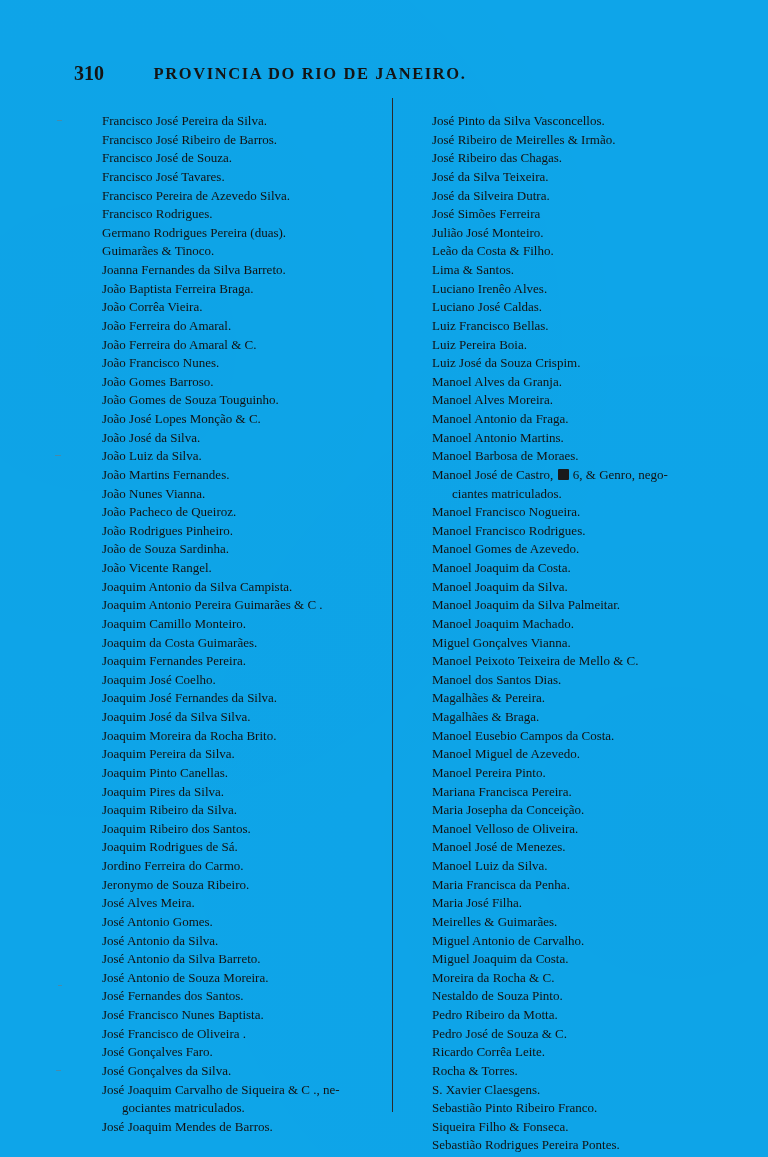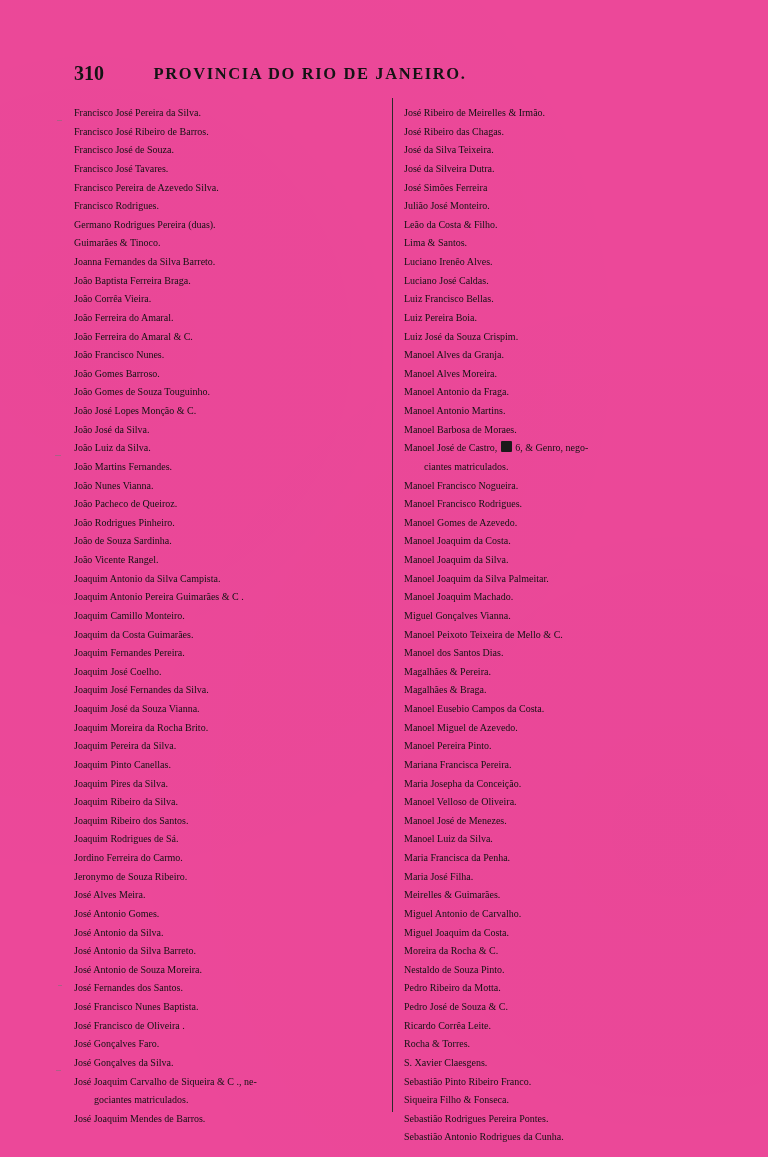--- a/index.html
+++ b/index.html
@@ -13,21 +13,21 @@
     position: relative;
     font-family: "Liberation Serif", serif;
     color: #1a1a1a;
     overflow: hidden;
   }
   .page {
     position: absolute;
     left: 0; top: 0;
     width: 768px;
     height: 1157px;
-    background: #ec4899;
+    background: #0ea5e9;
   }
   
   .page:before {
     content: "";
     position: absolute;
     inset: 0;
     background:
       radial-gradient(circle at 12% 30%, rgba(0,0,0,0.012) 0%, rgba(0,0,0,0) 60%),
       radial-gradient(circle at 88% 72%, rgba(0,0,0,0.012) 0%, rgba(0,0,0,0) 60%);
     pointer-events: none;
@@ -63,24 +63,25 @@
   }
   .columns {
     position: absolute;
     left: 74px;
     top: 96px;
     width: 620px;
     height: 1028px;
   }
   .col {
     position: absolute;
-    top: 8px;
-    font-size: 10px;
+    top: 16px;
+    font-size: 13px;
     line-height: 18.62px;
     color: #121212;
+    margin-left: 28px;
   }
   .col-left {
     left: 0;
     width: 318px;
   }
   .col-right {
     left: 330px;
     width: 290px;
   }
   .rule {
@@ -164,21 +165,21 @@
         <div class="entry">João Rodrigues Pinheiro.</div>
         <div class="entry">João de Souza Sardinha.</div>
         <div class="entry">João Vicente Rangel.</div>
         <div class="entry">Joaquim Antonio da Silva Campista.</div>
         <div class="entry">Joaquim Antonio Pereira Guimarães &amp; C .</div>
         <div class="entry">Joaquim  Camillo Monteiro.</div>
         <div class="entry">Joaquim da Costa Guimarães.</div>
         <div class="entry">Joaquim Fernandes Pereira.</div>
         <div class="entry">Joaquim José Coelho.</div>
         <div class="entry">Joaquim  José  Fernandes da Silva.</div>
-        <div class="entry">Joaquim  José  da Souza Vianna.</div>
+        <div class="entry">Joaquim  José  da Silva Silva.</div>
         <div class="entry">Joaquim Moreira da Rocha Brito.</div>
         <div class="entry">Joaquim  Pereira  da Silva.</div>
         <div class="entry">Joaquim Pinto Canellas.</div>
         <div class="entry">Joaquim Pires da Silva.</div>
         <div class="entry">Joaquim Ribeiro da Silva.</div>
         <div class="entry">Joaquim Ribeiro dos Santos.</div>
         <div class="entry">Joaquim Rodrigues de Sá.</div>
         <div class="entry">Jordino Ferreira do Carmo.</div>
         <div class="entry">Jeronymo de Souza Ribeiro.</div>
         <div class="entry">José Alves Meira.</div>
@@ -188,20 +189,21 @@
         <div class="entry">José Antonio de Souza Moreira.</div>
         <div class="entry">José  Fernandes dos Santos.</div>
         <div class="entry">José Francisco Nunes Baptista.</div>
         <div class="entry">José Francisco de Oliveira .</div>
         <div class="entry">José Gonçalves Faro.</div>
         <div class="entry">José Gonçalves da Silva.</div>
         <div class="entry">José Joaquim Carvalho de Siqueira &amp; C ., ne-<span class="cont">gociantes matriculados.</span></div>
         <div class="entry">José Joaquim Mendes de Barros.</div>
       </div>
     <div class="col col-right" id="right-col">
+        <div class="entry">José Pinto da Silva Vasconcellos.</div>
         <div class="entry">José Ribeiro de Meirelles &amp; Irmão.</div>
         <div class="entry">José Ribeiro das Chagas.</div>
         <div class="entry">José da Silva Teixeira.</div>
         <div class="entry">José da Silveira Dutra.</div>
         <div class="entry">José Simões Ferreira</div>
         <div class="entry">Julião José Monteiro.</div>
         <div class="entry">Leão  da Costa  &amp;  Filho.</div>
         <div class="entry">Lima  &amp;  Santos.</div>
         <div class="entry">Luciano Irenêo Alves.</div>
         <div class="entry">Luciano José  Caldas.</div>

